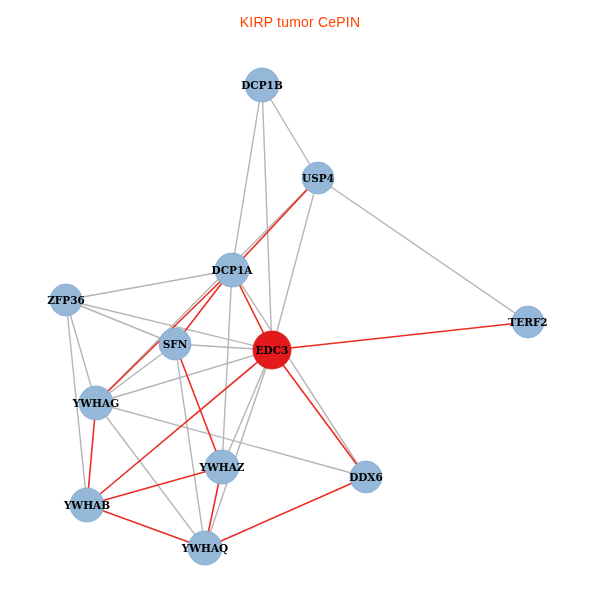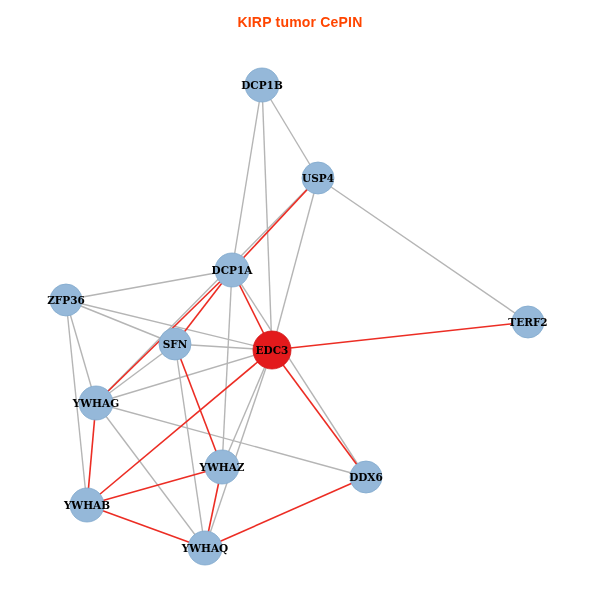--- a/index.html
+++ b/index.html
@@ -17,21 +17,21 @@
     height: 600px;
     background: #ffffff;
   }
   #plot-title {
     position: absolute;
     top: 14px;
     left: 0;
     width: 600px;
     text-align: center;
     font-size: 14px;
-    font-weight: bold;
+    font-weight: normal;
     letter-spacing: 0.2px;
   }
   svg#network-svg {
     position: absolute;
     top: 0;
     left: 0;
   }
   .node-label {
     font-family: "DejaVu Serif", serif;
     font-weight: bold;

